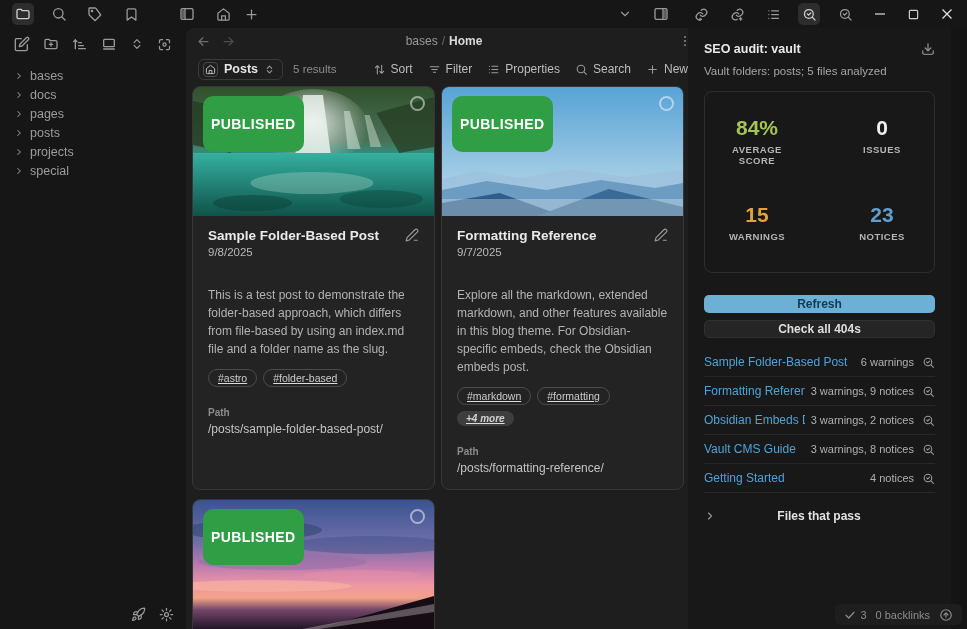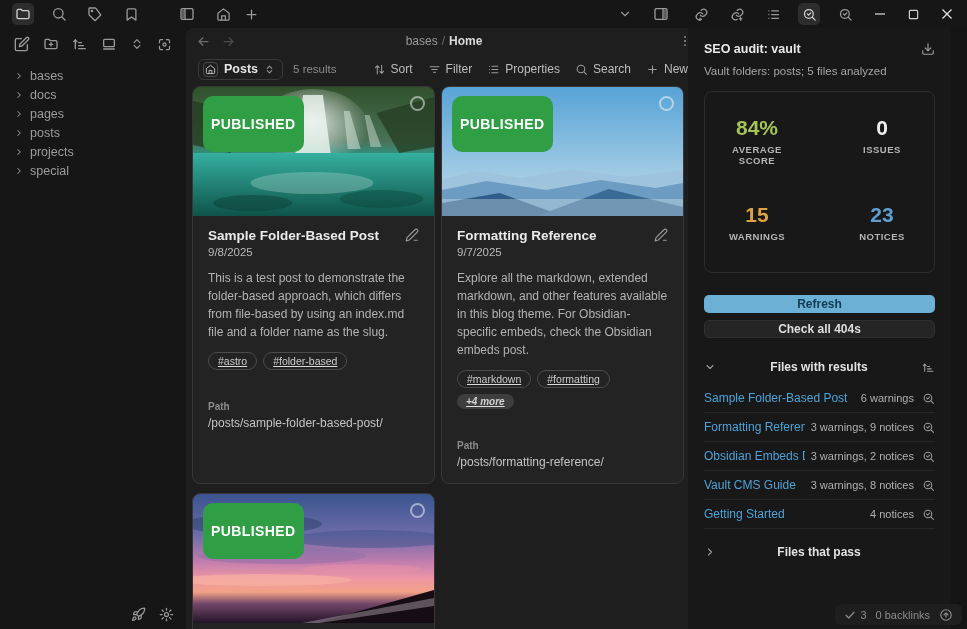--- a/index.html
+++ b/index.html
@@ -50,26 +50,26 @@
   .card { background:#232323; border:1px solid #373737; border-radius:8px; overflow:hidden; }
   .card-img { position:relative; height:129px; }
   .badge { position:absolute; left:10px; top:9px; background:#2f9e44; color:#fff; font-size:14px;
     font-weight:bold; letter-spacing:.4px; padding:20px 8px; border-radius:10px; }
   .sel-circle { position:absolute; right:9px; top:9px; width:15px; height:15px; border-radius:50%;
     border:2px solid rgba(255,255,255,.5); }
   .card-body { padding:12px 15px 14px; }
   .card-title-row { display:flex; align-items:flex-start; }
   .card-title { font-size:13.5px; font-weight:bold; color:#eaeaea; flex:1; }
   .card-date { font-size:11.5px; color:#b9b9b9; margin-top:3px; }
-  .card-desc { font-size:12px; color:#b3b3b3; line-height:1.5; margin-top:11px; }
+  .card-desc { font-size:12px; color:#b3b3b3; line-height:1.5; margin-top:28px; }
   .tag-row { display:flex; align-items:center; gap:6px; margin-top:11px; flex-wrap:wrap;text-decoration:underline; }
   .tag { border:1px solid #4b4b4b; border-radius:10px; padding:2px 9px; font-size:10.5px; color:#cccccc; }
   .tag-more { background:#3e3e3e; border-radius:10px; padding:2px 9px; font-size:10px; font-style:italic;
     font-weight:bold; color:#d2d2d2; }
-  .path-label { margin-top:31px; font-size:10px; color:#8b8b8b; font-weight:bold; }
+  .path-label { margin-top:20px; font-size:10px; color:#8b8b8b; font-weight:bold; }
   .path-value { margin-top:4px; font-size:12px; color:#c4c4c4; }
 
   .scroll-thumb { position:absolute; right:6px; top:228px; width:4px; height:278px; background:#3e3e40; border-radius:2px; }
 
   
   .rpanel { position:absolute; left:688px; top:28px; width:263px; height:601px; background:#181818;
     padding:14px 16px 0; }
   .rp-title-row { display:flex; align-items:center; }
   .rp-title { font-size:12.5px; font-weight:bold; color:#e8e8e8; flex:1; }
   .rp-sub { font-size:11.5px; color:#a5a5a5; margin-top:9px; }
@@ -633,37 +633,20 @@
     </div>
     <div>
       <div class="stat-value v-blue">23</div>
       <div class="stat-label">NOTICES</div>
     </div>
   </div>
 
   <div class="btn btn-refresh">Refresh</div>
   <div class="btn btn-dark">Check all 404s</div>
 
-  <div class="sec-header">
-    <span class="ic">
-        <svg width="12" height="12" viewBox="0 0 24 24" fill="none" stroke="currentColor" stroke-width="2.2" stroke-linecap="round" stroke-linejoin="round">
-          <polyline points="6 9 12 15 18 9"></polyline>
-        </svg>
-      </span>
-    <span class="sec-title">Files with results</span>
-    <span class="ic">
-        <svg width="13" height="13" viewBox="0 0 24 24" fill="none" stroke="currentColor" stroke-width="2" stroke-linecap="round">
-          <path d="M5 19V6"></path>
-          <path d="M2.5 8.5 5 6l2.5 2.5"></path>
-          <line x1="10" y1="19" x2="20" y2="19"></line>
-          <line x1="10" y1="14.5" x2="17" y2="14.5"></line>
-          <line x1="10" y1="10" x2="14" y2="10"></line>
-        </svg>
-      </span>
-  </div>
 
   <div class="file-list">
     <div class="file-row">
       <span class="file-name">Sample Folder-Based Post</span>
       <span class="file-status">6 warnings</span>
       <span class="ic">
           <svg width="13" height="13" viewBox="0 0 24 24" fill="none" stroke="currentColor" stroke-width="2" stroke-linecap="round">
             <circle cx="11" cy="11" r="7"></circle>
             <line x1="16.5" y1="16.5" x2="21" y2="21"></line>
             <polyline points="8.5 11 10.5 13 14 9.5"></polyline>

